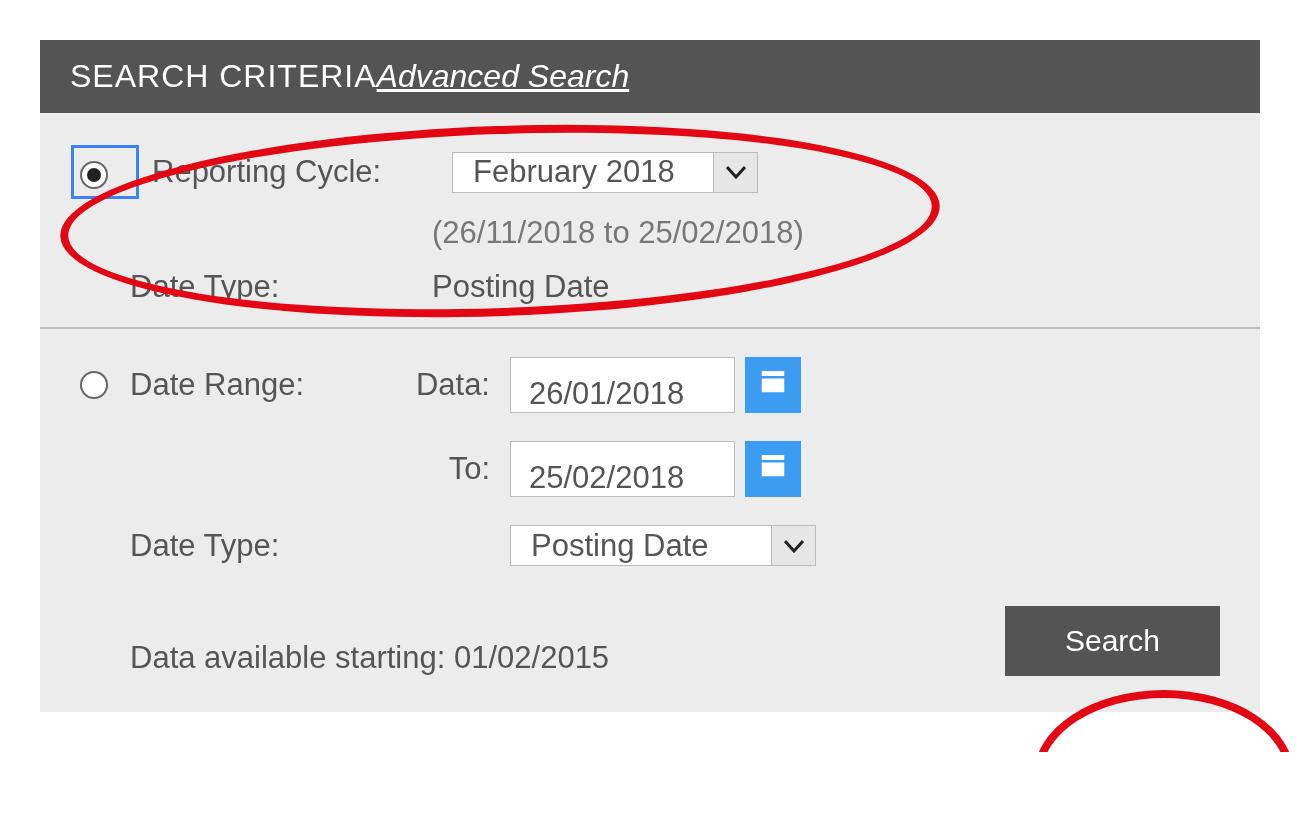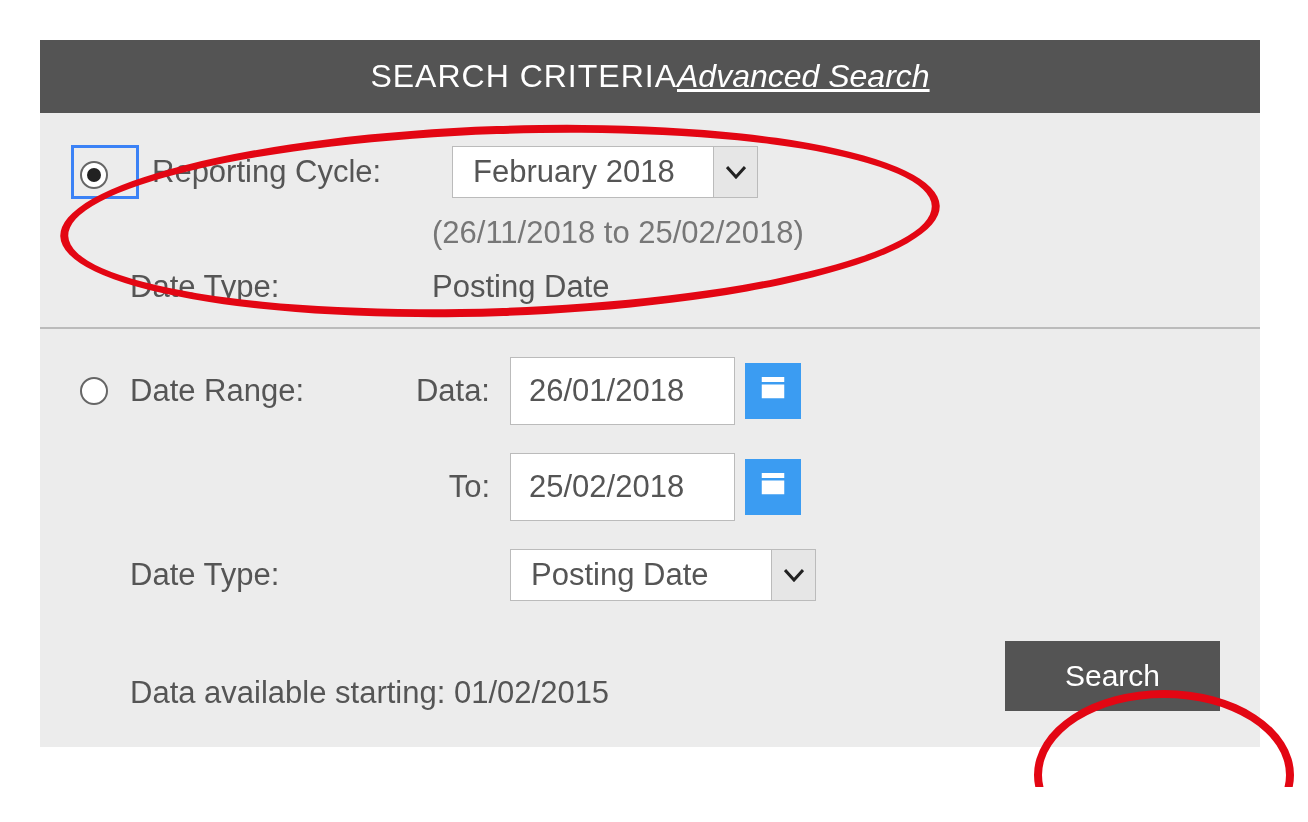--- a/index.html
+++ b/index.html
@@ -12,21 +12,21 @@
   }
   .panel {
     width: 1220px;
     background: #ececec;
     position: relative;
   }
   .panel-header {
     background: #545454;
     color: #fff;
     display: flex;
-    justify-content: center;
+    justify-content: flex-start;
     align-items: center;
     padding: 18px 30px 18px 30px;
     font-size: 32px;
   }
   .panel-header .title {
     letter-spacing: 1px;
   }
   .panel-header .adv {
     color: #fff;
     text-decoration: underline;
@@ -72,21 +72,21 @@
     margin-right: 13px;
   }
   .lbl {
     min-width: 300px;
   }
   .select {
     display: inline-flex;
     align-items: center;
     background: #fff;
     border: 1px solid #bbb;
-    height: 52px;
+    height: 41px;
   }
   .select .val {
     padding: 0 20px;
     min-width: 260px;
   }
   .select .arrow {
     width: 44px;
     height: 100%;
     background: #e6e6e6;
     border-left: 1px solid #bbb;
@@ -111,25 +111,25 @@
   }
   .subrow .slabel { min-width: 300px; }
   hr.sep {
     border: none;
     border-top: 2px solid #bbb;
     margin: 22px -40px 28px -40px;
   }
   .date-input {
     background: #fff;
     border: 1px solid #bbb;
-    height: 68px;
+    height: 56px;
     padding: 0 18px;
     min-width: 225px;
     display: flex;
-    align-items: center;
+    align-items: flex-end;
   }
   .cal-btn {
     width: 56px;
     height: 56px;
     background: #3b9cf2;
     display: flex;
     align-items: center;
     justify-content: center;
     margin-left: 10px;
     cursor: pointer;

